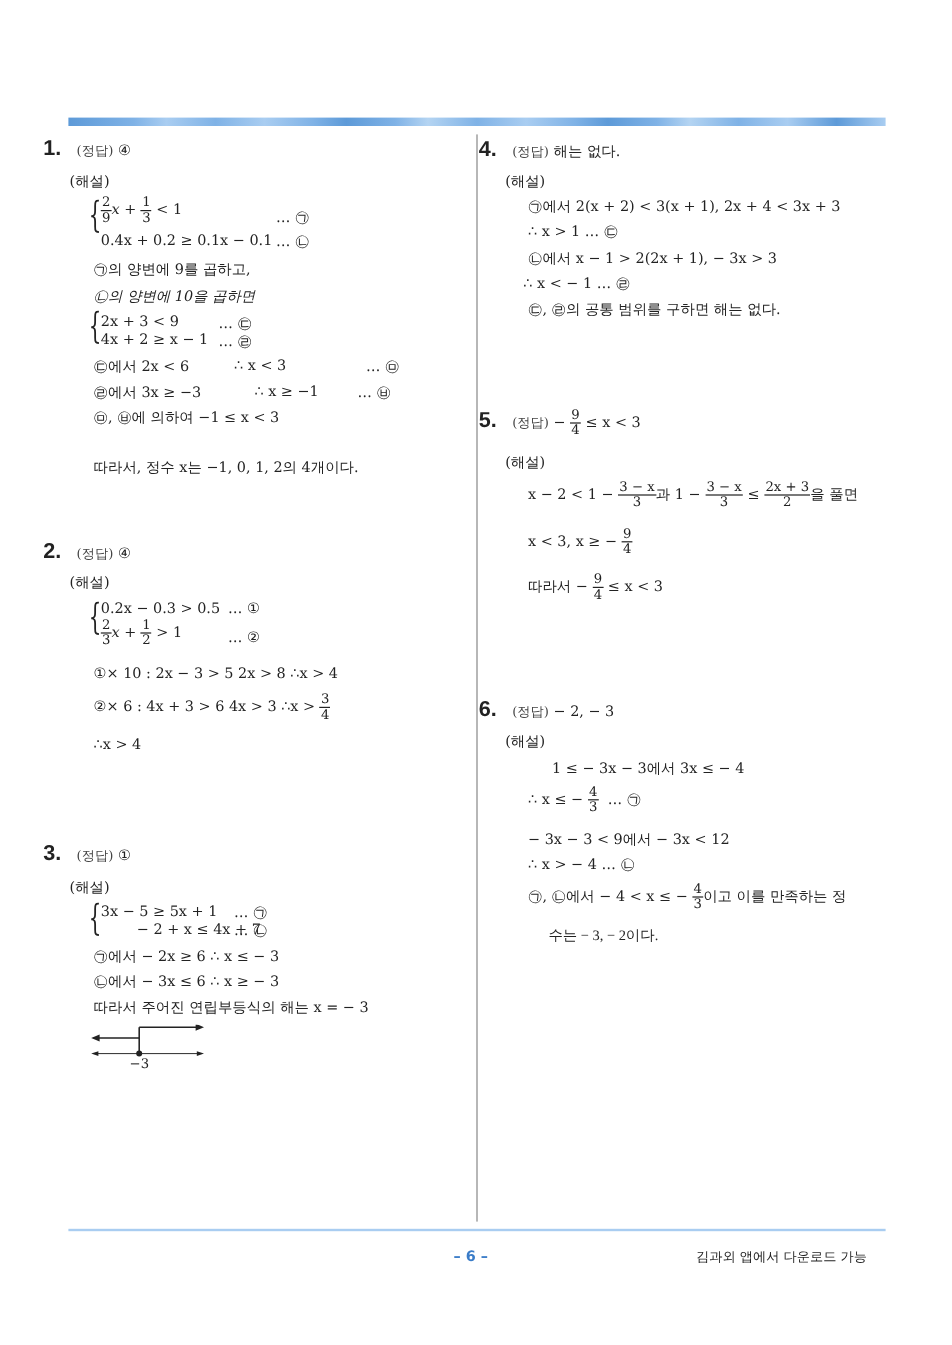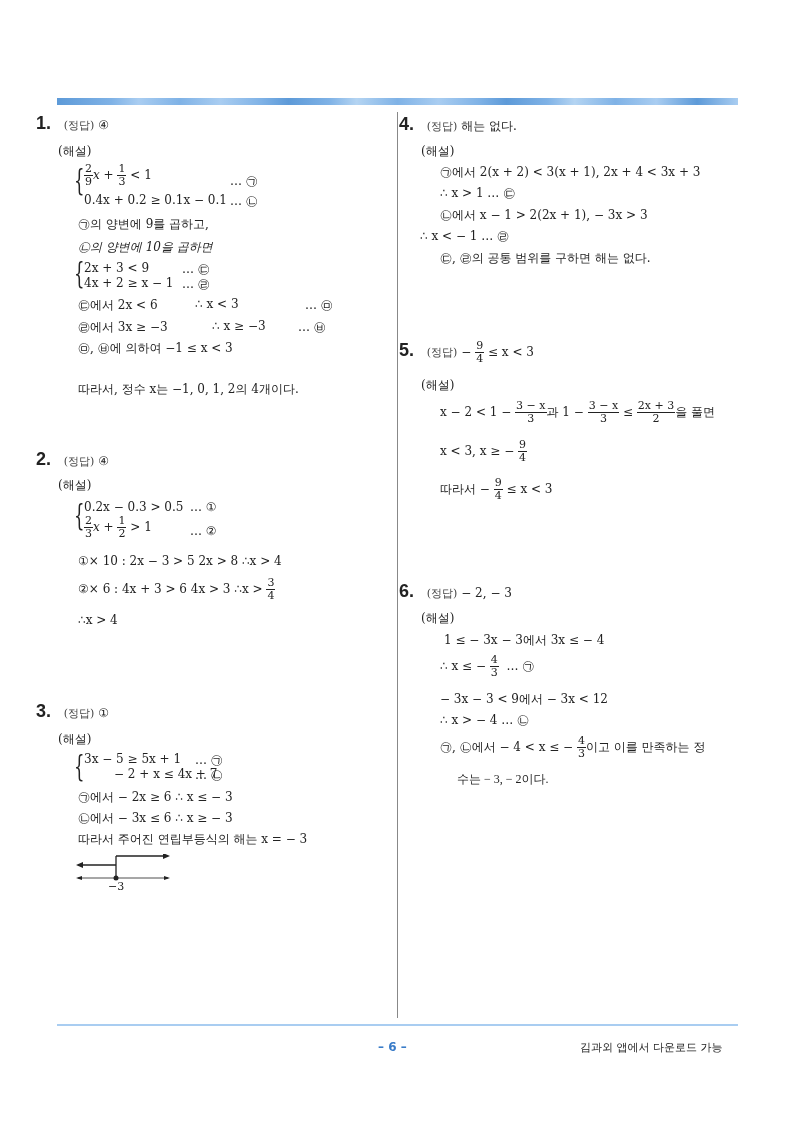--- a/index.html
+++ b/index.html
@@ -49,21 +49,21 @@
 <div class="line" style="left:78px; top:239px;font-style:italic;">㉡의 양변에 10을 곱하면</div>
 <div class="brace" style="left:74px; top:258px;">{</div>
 <div class="line" style="left:84px; top:261px;">2x + 3 &lt; 9</div>
 <div class="line" style="left:182px; top:261px;">… ㉢</div>
 <div class="line" style="left:84px; top:276px;">4x + 2 ≥ x − 1</div>
 <div class="line" style="left:182px; top:276px;">… ㉣</div>
 <div class="line" style="left:78px; top:297px;">㉢에서 2x &lt; 6</div>
 <div class="line" style="left:195px; top:297px;">∴  x &lt; 3</div>
 <div class="line" style="left:305px; top:297px;">… ㉤</div>
 <div class="line" style="left:78px; top:319px;">㉣에서 3x ≥ −3</div>
-<div class="line" style="left:212px; top:319px;">∴  x ≥ −3</div>
+<div class="line" style="left:212px; top:319px;">∴  x ≥ −1</div>
 <div class="line" style="left:298px; top:319px;">… ㉥</div>
 <div class="line" style="left:78px; top:340px;">㉤, ㉥에 의하여 −1 ≤ x &lt; 3</div>
 <div class="line" style="left:78px; top:381px;">따라서, 정수 x는 −1, 0, 1, 2의 4개이다.</div>
 
 <div class="prob" style="left:36px; top:449px;">
   <span class="pnum">2.</span>
   <span class="ans-label">(정답)</span>
   <span class="ans">④</span>
 </div>
 <div class="line" style="left:58px; top:477px;">(해설)</div>
@@ -112,21 +112,21 @@
 
 <div class="prob" style="left:399px; top:114px;">
   <span class="pnum">4.</span>
   <span class="ans-label">(정답)</span>
   <span class="ans">해는 없다.</span>
 </div>
 <div class="line" style="left:421px; top:143px;">(해설)</div>
 <div class="line" style="left:440px; top:164px;">㉠에서 2(x + 2) &lt; 3(x + 1), 2x + 4 &lt; 3x + 3</div>
 <div class="line" style="left:440px; top:185px;">∴  x &gt; 1    … ㉢</div>
 <div class="line" style="left:440px; top:207px;">㉡에서 x − 1 &gt; 2(2x + 1), − 3x &gt; 3</div>
-<div class="line" style="left:420px; top:228px;text-align:right;">∴  x &lt; − 1  … ㉣</div>
+<div class="line" style="left:436px; top:228px;text-align:right;">∴  x &lt; − 1  … ㉣</div>
 <div class="line" style="left:440px; top:250px;">㉢, ㉣의 공통 범위를 구하면 해는 없다.</div>
 
 <div class="prob" style="left:399px; top:340px;">
   <span class="pnum">5.</span>
   <span class="ans-label">(정답)</span>
   <span class="ans">
     <span>−</span>
     <span class="frac"><span class="n">9</span><span class="d">4</span></span>
     <span>≤ x &lt; 3</span>
   </span>
@@ -148,21 +148,21 @@
   <span class="frac"><span class="n">9</span><span class="d">4</span></span>
   <span>≤ x &lt; 3</span>
 </div>
 
 <div class="prob" style="left:399px; top:581px;">
   <span class="pnum">6.</span>
   <span class="ans-label">(정답)</span>
   <span class="ans">− 2,  − 3</span>
 </div>
 <div class="line" style="left:421px; top:610px;">(해설)</div>
-<div class="line" style="left:444px; top:632px;">1 ≤  − 3x − 3에서 3x ≤ − 4</div>
+<div class="line" style="left:460px; top:632px;">1 ≤  − 3x − 3에서 3x ≤ − 4</div>
 <div class="line" style="left:440px; top:654px;">
   <span>∴  x ≤ −</span>
   <span class="frac"><span class="n">4</span><span class="d">3</span></span>
   &nbsp;<span>… ㉠</span>
 </div>
 <div class="line" style="left:440px; top:691px;">− 3x − 3 &lt; 9에서 − 3x &lt; 12</div>
 <div class="line" style="left:440px; top:712px;">∴  x &gt; − 4   … ㉡</div>
 <div class="line" style="left:440px; top:735px;">
   <span>㉠, ㉡에서  − 4 &lt; x ≤ −</span>
   <span class="frac"><span class="n">4</span><span class="d">3</span></span><span>이고 이를 만족하는 정</span>

